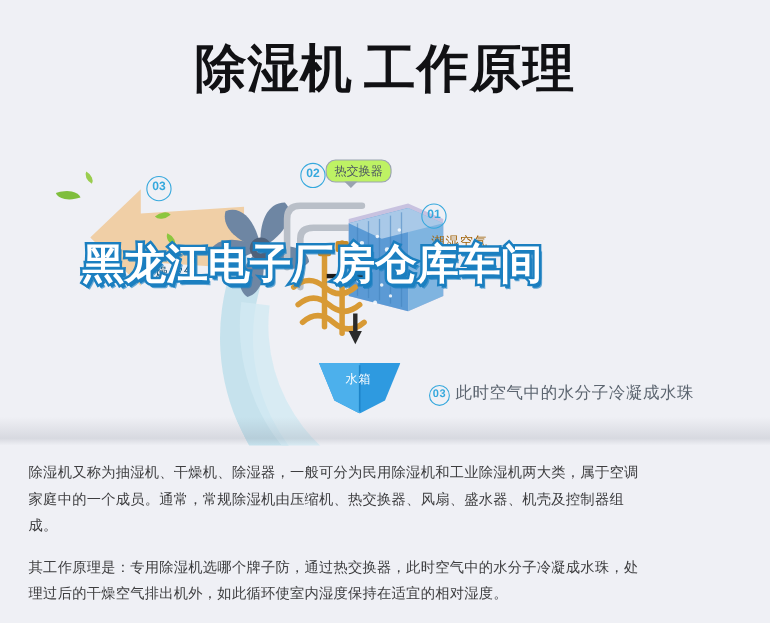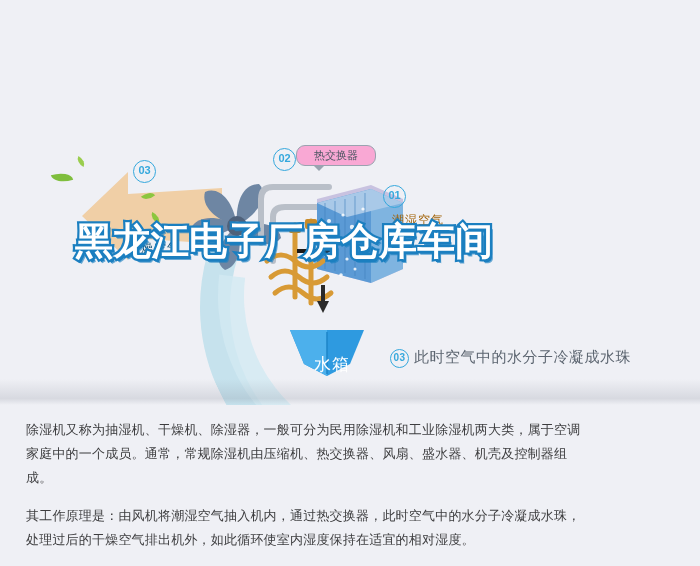--- a/index.html
+++ b/index.html
@@ -108,24 +108,24 @@
   }
 
   
   .machine { position: absolute; left: 255px; top: 165px; width: 175px; height: 175px; }
 
   
   .callout {
     position: absolute;
     left: 296px;
     top: 145px;
-    background: #f9a8d4;
+    background: #bef264;
     border: 1.5px solid #9aa3b0;
     border-radius: 9px;
-    padding: 2px 17px;
+    padding: 2px 7px;
     font-size: 11px;
     color: #4d5662;
     white-space: nowrap;
     z-index: 5;
   }
   .callout:after {
     content:"";
     position:absolute;
     left: 16px; bottom: -12px;
     border: 6px solid transparent;
@@ -151,21 +151,21 @@
   .badge.b01-top  { left: 383px; top: 185px; }
 
   .diag-lbl {
     position: absolute;
     font-size: 12px;
     color: #a16207;
     letter-spacing: 1px;
     white-space: nowrap;
   }
   .lbl-01 { left: 392px; top: 212px; }
-  .lbl-tank { left: 314px; top: 353px; font-size: 17px; color: #ffffff; letter-spacing:1px; z-index: 6;}
+  .lbl-tank { left: 314px; top: 337px; font-size: 11px; color: #ffffff; letter-spacing:1px; z-index: 6;}
 
   
   .tank { position: absolute; left: 290px; top: 330px; width: 74px; height: 46px; }
 
   
   .ann {
     position: absolute;
     font-size: 15px;
     color: #5c6570;
     white-space: nowrap;
@@ -237,20 +237,21 @@
   }
 </style>
 </head>
 <body>
 
 <div class="banner">
 
   <div class="swoosh"></div>
   <div class="swoosh2"></div>
 
+  <div class="banner-title"><span class="t-b">除湿机</span><span class="t-sp"></span><span class="t-b">工作原理</span></div>
 
   <svg class="tan-arrow" viewBox="0 0 140 96">
     <polygon points="0,48 46,4 46,26 140,20 140,76 46,70 46,92" fill="#f0cfa6"></polygon>
   </svg>
   <div class="leaf l1"></div>
   <div class="leaf l2"></div>
   <div class="leaf l3"></div>
   <div class="leaf l4"></div>
 
   <div class="badge b03-left">03</div>
@@ -342,14 +343,14 @@
 
   <div class="headline">
     <span class="hl-line">黑龙江电子厂房仓库车间</span>
   </div>
 
   <div class="banner-shadow"></div>
 </div>
 
 <div class="copy">
   <p>除湿机又称为抽湿机、干燥机、除湿器，一般可分为民用除湿机和工业除湿机两大类，属于空调家庭中的一个成员。通常，常规除湿机由压缩机、热交换器、风扇、盛水器、机壳及控制器组成。</p>
-  <p>其工作原理是：由风机将潮湿空气抽入机内，通过热交换器，此时空气中的水分子冷凝成水珠，处理过后的干燥空气排出机外，如此循环使室内湿度保持在适宜的相对湿度。</p>
+  <p>其工作原理是：专用除湿机选哪个牌子防，通过热交换器，此时空气中的水分子冷凝成水珠，处理过后的干燥空气排出机外，如此循环使室内湿度保持在适宜的相对湿度。</p>
 </div>
 
 </body></html>

